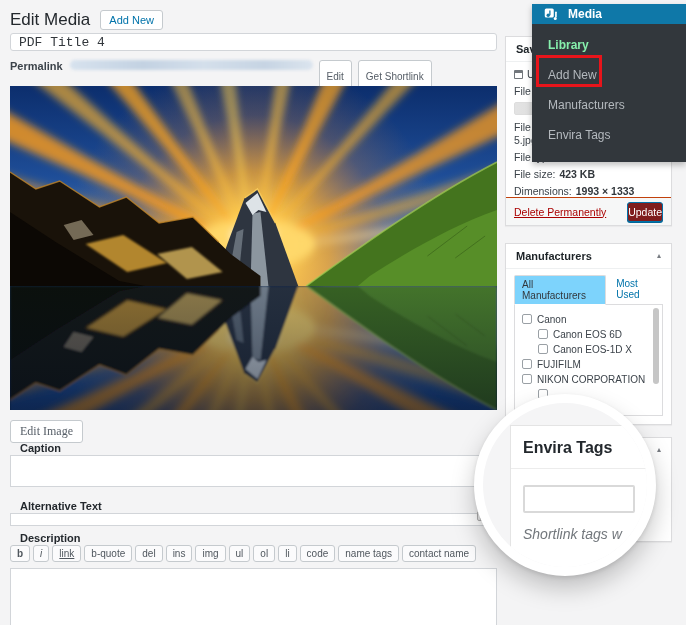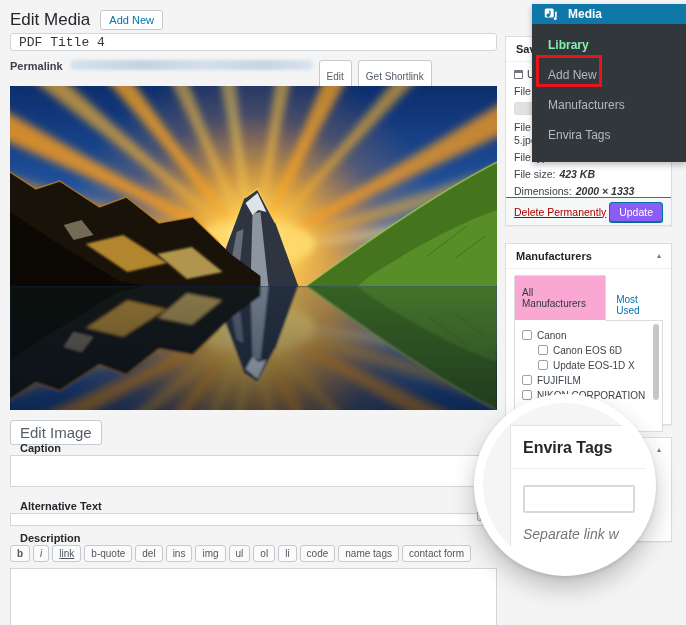--- a/index.html
+++ b/index.html
@@ -19,21 +19,21 @@
                  color:#32373c; background:#fff; font-family:Liberation Mono, monospace; }
   .permalink-row { position:absolute; left:10px; top:60px; display:flex; align-items:flex-start; height:16px; }
   .permalink-label { font-size:11px; font-weight:bold; color:#3c434a; margin-right:7px; }
   .permalink-blur { width:243px; height:10px; border-radius:5px;
                     background:linear-gradient(90deg,#d7e2ee,#c3d2e2 30%,#d4dfeb 55%,#c6d4e3 80%,#dbe4ee);
                     filter:blur(1.4px); }
   .mini-btn { font-size:10px; padding:10px 7px; margin-left:6px; }
   
   .media-image { position:absolute; left:10px; top:86px; width:487px; height:324px; overflow:hidden; }
   .media-image svg { display:block; width:100%; height:100%; }
-  .edit-image-btn { position:absolute; left:10px; top:420px; font-size:15px; padding:3px 9px; }
+  .edit-image-btn { position:absolute; left:10px; top:420px; font-size:12px; padding:3px 9px;font-family:Liberation Serif, serif; }
   
   .field-label { position:absolute; left:20px; font-size:11px; font-weight:bold; color:#23282d; }
   .caption-area { position:absolute; left:10px; top:455px; width:487px; height:32px;
                   border:1px solid #d2d5d9; background:#fff; resize:none; }
   .alt-input { position:absolute; left:10px; top:513px; width:487px; height:13px;
                border:1px solid #d2d5d9; background:#fff; }
   .alt-ext-icon { position:absolute; left:477px; top:511px; width:10px; height:10px;
                   background:#ececec; border:1px solid #b0b0b0; border-radius:2px; z-index:2; }
   .alt-ext-icon:after { content:""; position:absolute; left:2px; top:2px; width:4px; height:4px;
                         border:1px solid #9a9a9a; border-radius:1px; }
@@ -52,32 +52,32 @@
   .panel-title { font-size:11px; font-weight:bold; color:#1d2327; }
   .toggle-arrow { font-size:8px; color:#787c82; cursor:pointer; line-height:8px; }
   
   .save-panel { top:36px; height:190px; }
   .save-body { padding:6px 8px 0; font-size:10.5px; color:#3c434a; }
   .save-row { margin-bottom:5px; display:flex; align-items:center; gap:4px; white-space:nowrap; }
   .cal-icon { display:inline-block; width:9px; height:9px; border:1px solid #72777c;
               border-top:3px solid #72777c; border-radius:1px; flex:0 0 auto; }
   .file-url-blur { width:148px; height:13px; border:1px solid #ddd; border-radius:2px;
                    background:linear-gradient(90deg,#e3e3e3,#d6d6d6 40%,#e0e0e0); filter:blur(.6px); margin:2px 0 6px; }
-  .bold-val { font-weight:bold; color:#32373c;font-style:italic; }
+  .bold-val { font-weight:bold; color:#32373c; }
   .save-foot { position:absolute; left:0; right:0; bottom:0; height:28px; background:#f6f7f7;
                border-top:1px solid #c2410c; display:flex; align-items:center; justify-content:space-between;
                padding:0 8px; }
   .delete-link { font-size:10.5px; color:#a00; text-decoration:underline; cursor:pointer; }
-  .update-btn { background:#8b5cf6; border:1px solid #0073aa; color:#fff; font-size:10.5px;
-                padding:3px 9px; border-radius:3px; cursor:pointer; box-shadow:0 1px 0 #006799; }
+  .update-btn { background:#7f1d1d; border:1px solid #0073aa; color:#fff; font-size:10.5px;
+                padding:3px 0; border-radius:3px; cursor:pointer; box-shadow:0 1px 0 #006799; }
   
   .manu-panel { top:243px; height:182px; }
   .tabs-row { display:flex; align-items:flex-end; margin:6px 8px 0; position:relative; z-index:2; }
-  .tab-active { font-size:10px; color:#32373c; background:#f9a8d4; border:1px solid #dcdcde;
-                border-bottom:1px solid #fff; padding:11px 7px; border-radius:2px 2px 0 0; margin-bottom:-1px; cursor:pointer; }
+  .tab-active { font-size:10px; color:#32373c; background:#7dd3fc; border:1px solid #dcdcde;
+                border-bottom:1px solid #fff; padding:3px 7px; border-radius:2px 2px 0 0; margin-bottom:-1px; cursor:pointer; }
   .tab-link { font-size:10px; color:#0073aa; margin-left:10px; padding-bottom:4px; cursor:pointer; }
   .manu-list { margin:0 8px; border:1px solid #dcdcde; height:112px; background:#fff;
                padding:7px 0 0 7px; position:relative; overflow:hidden; }
   .cb-row { display:flex; align-items:center; gap:5px; height:14px; margin-bottom:1px;
             font-size:10px; color:#3c434a; }
   .lv1 { margin-left:16px; }
   .cb { width:10px; height:10px; border:1px solid #9aa0a5; border-radius:2px; background:#fff;
         flex:0 0 auto; cursor:pointer; }
   .scrollbar { position:absolute; right:3px; top:3px; width:6px; height:104px; }
   .scroll-thumb { width:6px; height:76px; background:#c6c6c6; border-radius:3px; }
@@ -217,21 +217,21 @@
     <button class="qt-btn qt-underline">link</button>
     <button class="qt-btn">b-quote</button>
     <button class="qt-btn">del</button>
     <button class="qt-btn">ins</button>
     <button class="qt-btn">img</button>
     <button class="qt-btn">ul</button>
     <button class="qt-btn">ol</button>
     <button class="qt-btn">li</button>
     <button class="qt-btn">code</button>
     <button class="qt-btn">name tags</button>
-    <button class="qt-btn">contact form</button>
+    <button class="qt-btn">contact name</button>
   </div>
   <textarea class="desc-area" style=""></textarea>
 
   <div class="panel save-panel">
     <div class="panel-head">
       <span class="panel-title">Save</span>
     </div>
     <div class="save-body">
       <div class="save-row">
         <span class="cal-icon"></span>
@@ -241,21 +241,21 @@
       <div class="file-url-blur"></div>
       <div class="save-row" style="margin-bottom:1px;">File name:</div>
       <div class="save-row">5.jpg</div>
       <div class="save-row">File type:</div>
       <div class="save-row">
         <span>File size:</span>
         <span class="bold-val">423 KB</span>
       </div>
       <div class="save-row">
         <span>Dimensions:</span>
-        <span class="bold-val">2000 × 1333</span>
+        <span class="bold-val">1993 × 1333</span>
       </div>
     </div>
     <div class="save-foot">
       <a class="delete-link">Delete Permanently</a>
       <button class="update-btn">Update</button>
     </div>
   </div>
 
   <div class="panel manu-panel">
     <div class="panel-head">
@@ -270,21 +270,21 @@
       <label class="cb-row lv0">
         <span class="cb"></span>
         <span>Canon</span>
       </label>
       <label class="cb-row lv1">
         <span class="cb"></span>
         <span>Canon EOS 6D</span>
       </label>
       <label class="cb-row lv1">
         <span class="cb"></span>
-        <span>Update EOS-1D X</span>
+        <span>Canon EOS-1D X</span>
       </label>
       <label class="cb-row lv0">
         <span class="cb"></span>
         <span>FUJIFILM</span>
       </label>
       <label class="cb-row lv0">
         <span class="cb"></span>
         <span>NIKON CORPORATION</span>
       </label>
       <label class="cb-row lv1">
@@ -321,17 +321,17 @@
       <a class="menu-item">Manufacturers</a>
       <a class="menu-item">Envira Tags</a>
       <div class="red-box"></div>
     </div>
   </div>
 
   <div class="magnifier">
     <div class="mag-panel">
       <div class="mag-title">Envira Tags</div>
       <div class="mag-input"></div>
-      <div class="mag-hint">Separate link w</div>
+      <div class="mag-hint">Shortlink tags w</div>
     </div>
   </div>
 
 </div>
 
 </body></html>

